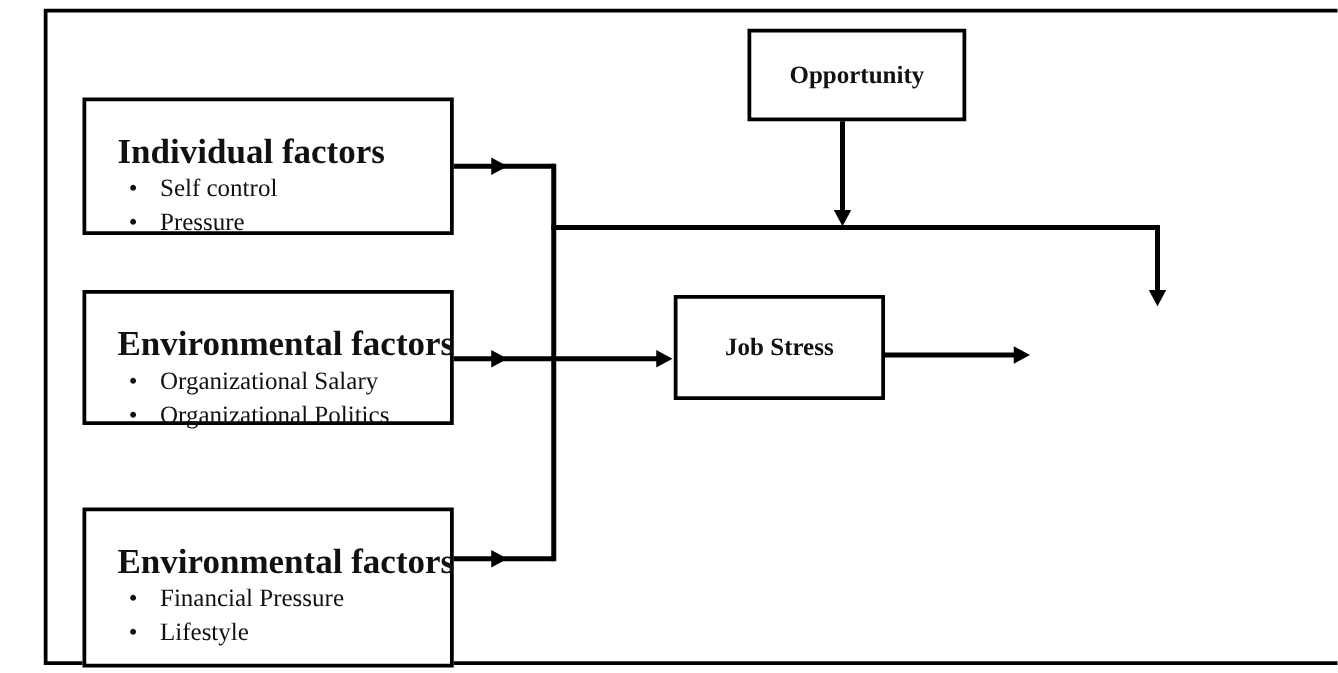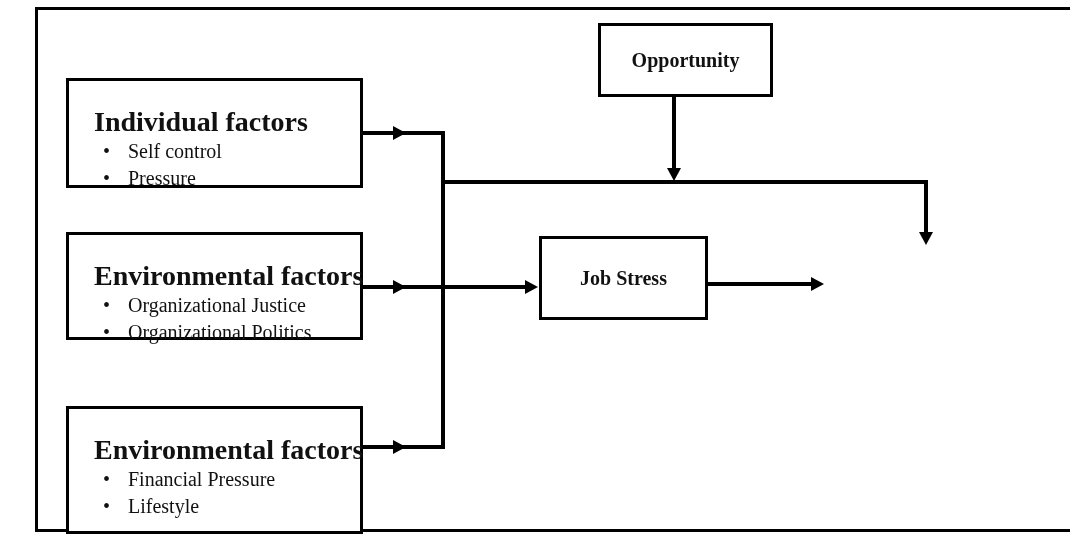--- a/index.html
+++ b/index.html
@@ -141,21 +141,21 @@
     <div class="bullet-row">
       <span class="bullet-dot"></span>
       <span>Pressure</span>
     </div>
   </div>
 
   <div class="box" id="box-organizational">
     <div class="factor-title">Environmental factors</div>
     <div class="bullet-row">
       <span class="bullet-dot"></span>
-      <span>Organizational Justice</span>
+      <span>Organizational Salary</span>
     </div>
     <div class="bullet-row">
       <span class="bullet-dot"></span>
       <span>Organizational Politics</span>
     </div>
   </div>
 
   <div class="box" id="box-environmental">
     <div class="factor-title">Environmental factors</div>
     <div class="bullet-row">

